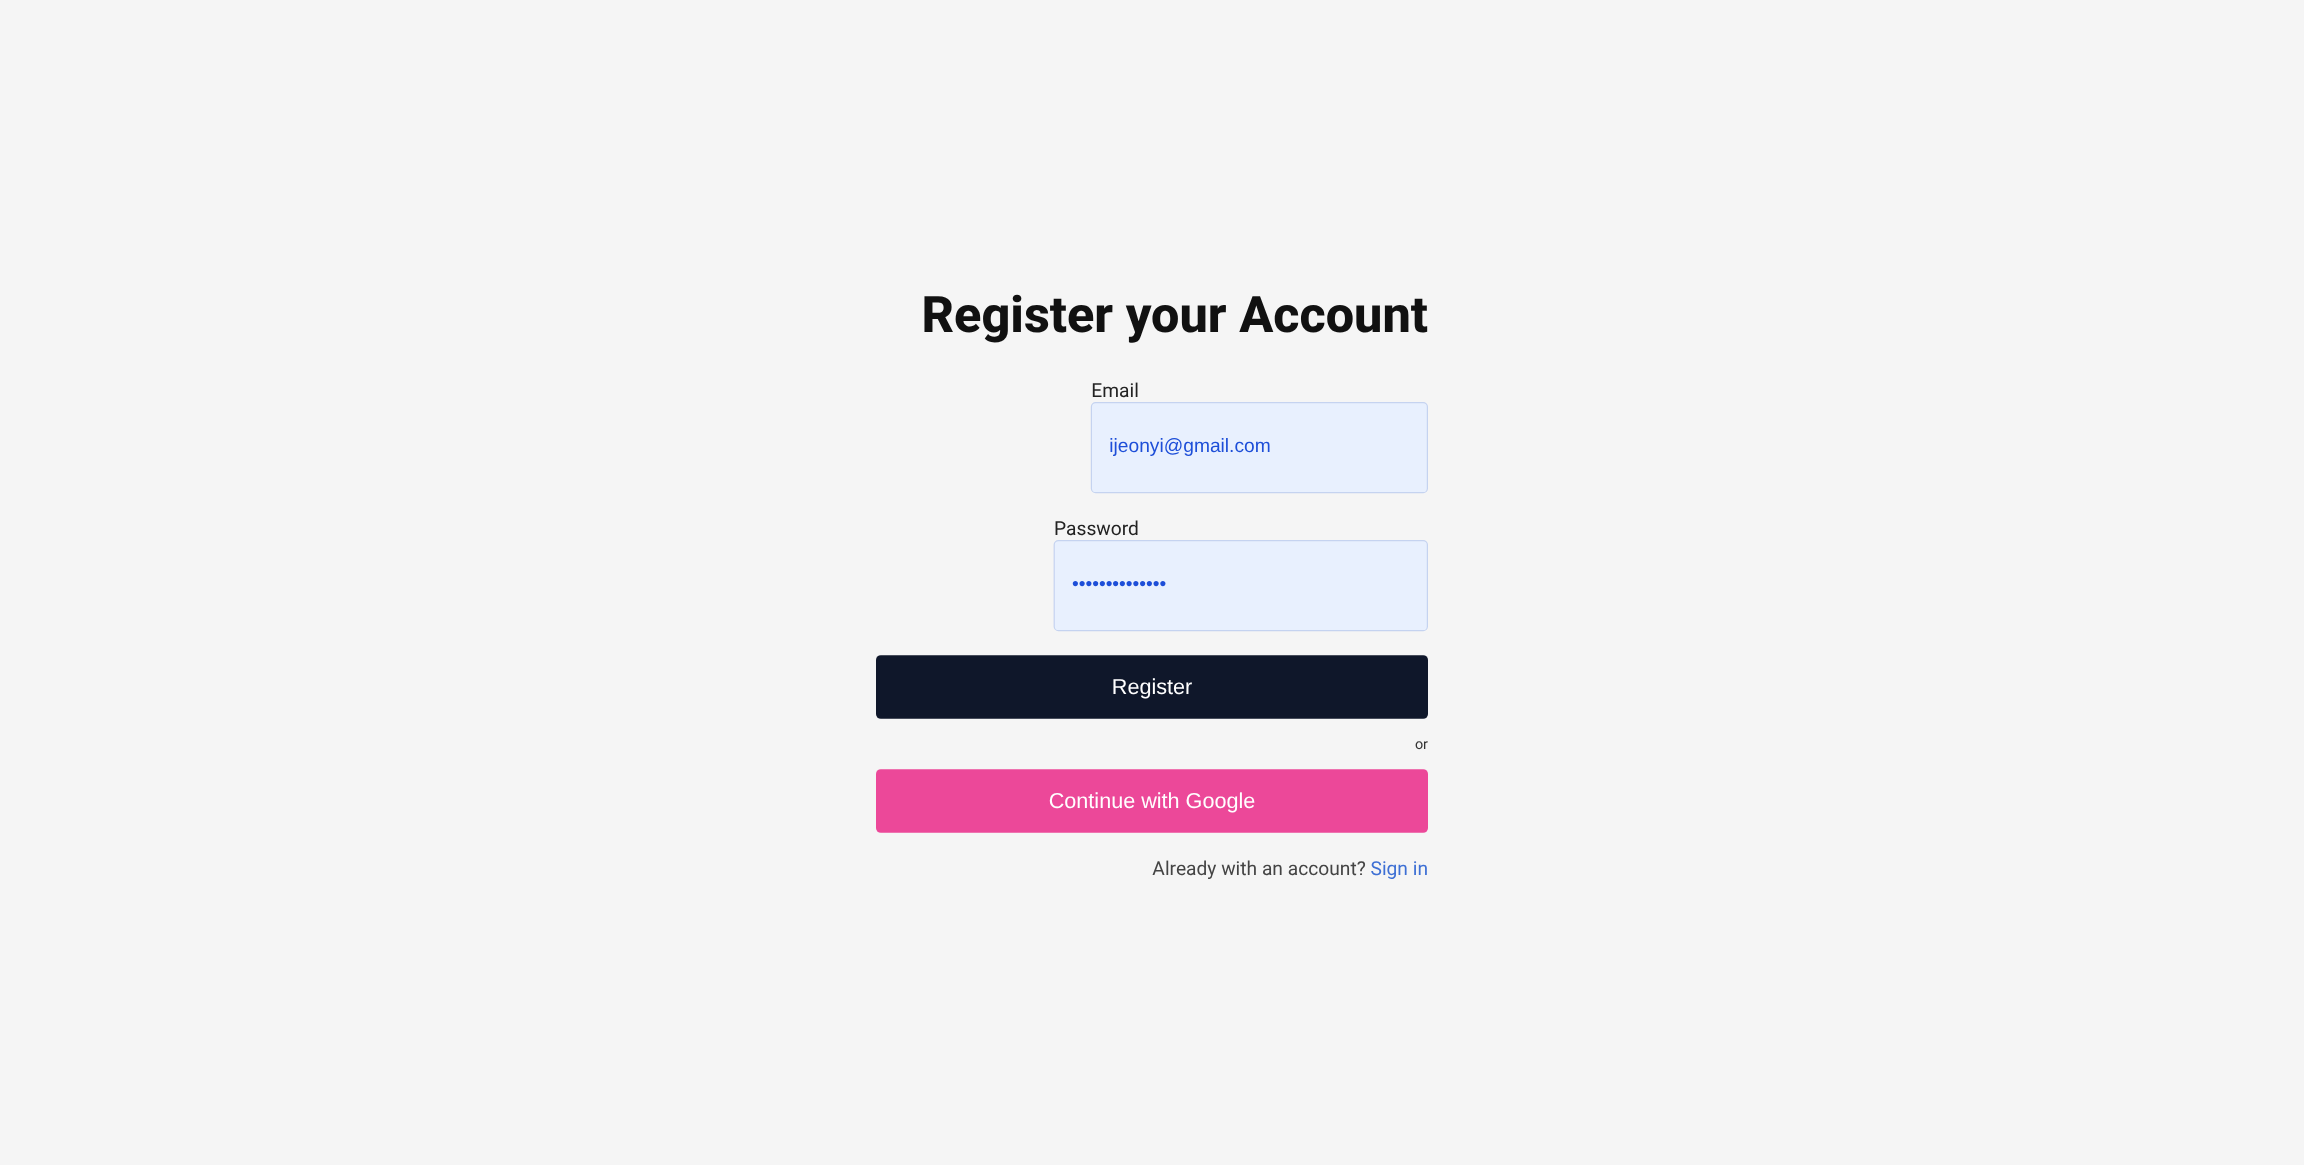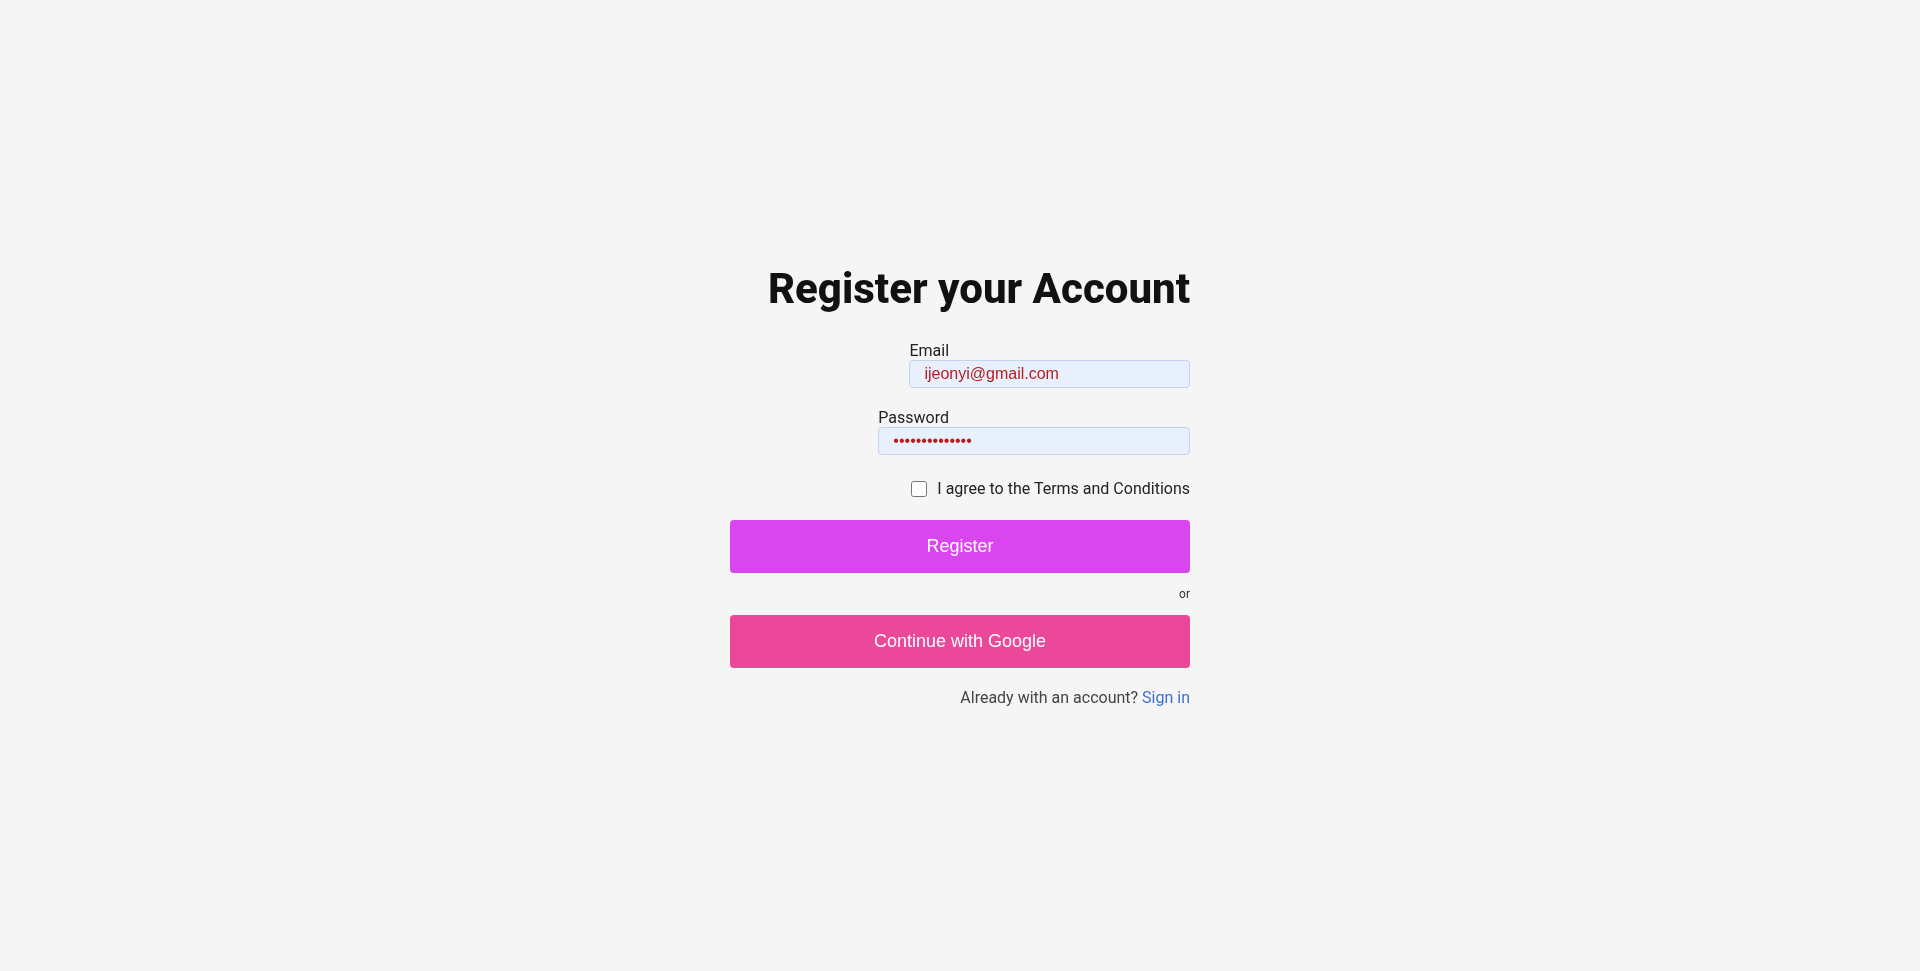--- a/index.html
+++ b/index.html
@@ -39,27 +39,27 @@
       margin-bottom: 6px;
       font-weight: 400;
     }
 
     .field-group {
       margin-bottom: 20px;
     }
 
     .text-input {
       width: 100%;
-      padding: 4px 14px;
+      padding: 28px 14px;
       font-size: 16px;
       border: 1px solid #cccccc;
       border-radius: 4px;
       outline: none;
       background-color: #ffffff;
-      color: #b91c1c;
+      color: #1d4ed8;
     }
 
     .text-input.filled {
       background-color: #e8f0fe;
       border-color: #c5d3f0;
     }
 
     .checkbox-row {
       display: flex;
       align-items: center;
@@ -76,21 +76,21 @@
     }
 
     .checkbox-label {
       font-size: 16px;
       color: #222222;
     }
 
     .register-button {
       width: 100%;
       padding: 16px;
-      background-color: #d946ef;
+      background-color: #0f172a;
       color: #ffffff;
       font-size: 18px;
       font-weight: 500;
       border: none;
       border-radius: 4px;
       cursor: pointer;
       margin-bottom: 14px;
     }
 
     .or-divider {
@@ -136,24 +136,20 @@
     <label class="field-label">Email</label>
     <input type="email" class="text-input filled" value="ijeonyi@gmail.com" style="">
   </div>
 
   <div class="field-group">
     <label class="field-label">Password</label>
     <input type="password" class="text-input filled" value="••••••••••••••" style="">
   </div>
 
 
-  <div class="checkbox-row">
-    <input type="checkbox" class="checkbox-input" style="">
-    <span class="checkbox-label">I agree to the Terms and Conditions</span>
-  </div>
 
   <button class="register-button">Register</button>
 
   <div class="or-divider">or</div>
 
   <button class="google-button">Continue with Google</button>
 
   <div class="signin-row">
     <span>Already with an account?</span>
     <span> </span>

